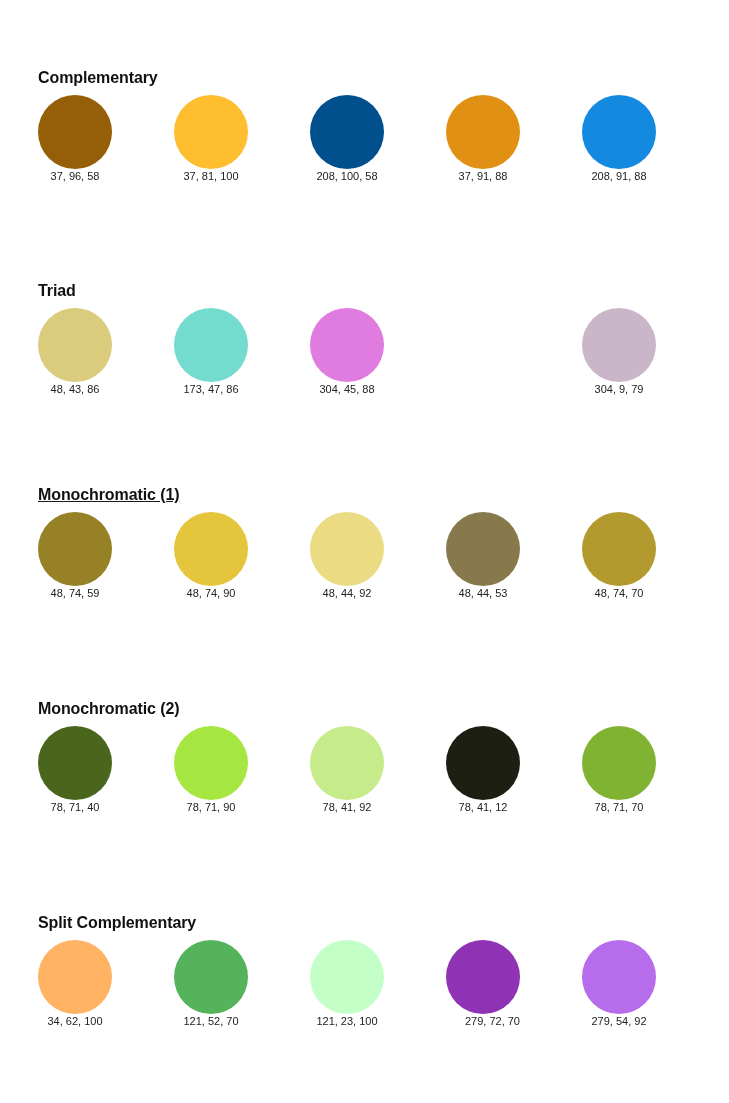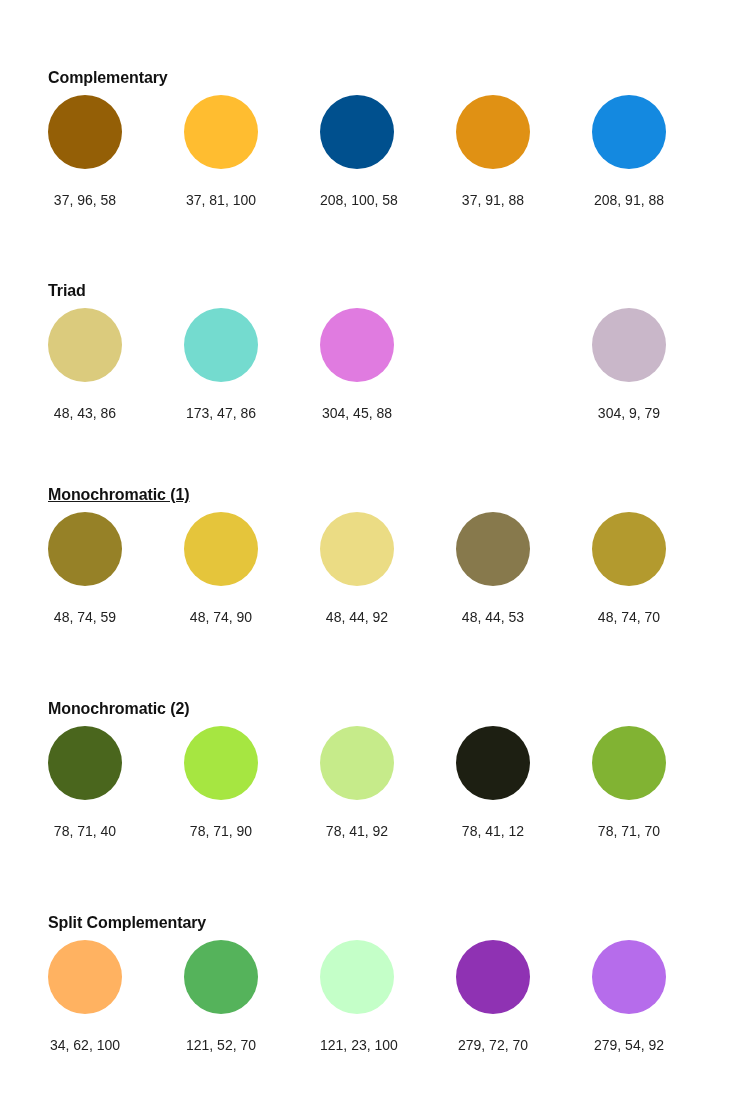--- a/index.html
+++ b/index.html
@@ -18,21 +18,21 @@
   }
   .palette-page {
     position: relative;
     width: 729px;
     height: 1103px;
     padding: 0;
     box-sizing: border-box;
   }
   .section {
     position: absolute;
-    left: 48px;
+    left: 38px;
     width: 660px;
   }
   .section-title {
     font-size: 16px;
     font-weight: bold;
     color: #111111;
     letter-spacing: -0.1px;
     margin: 0 0 0 0;
     line-height: 19px;
     height: 19px;
@@ -50,22 +50,22 @@
     text-align: center;
   }
   .swatch-circle {
     width: 74px;
     height: 74px;
     border-radius: 50%;
     display: block;
   }
   .swatch-label {
     display: block;
-    margin-top: 24px;
-    font-size: 14px;
+    margin-top: 0;
+    font-size: 11px;
     line-height: 14px;
     color: #222222;
     white-space: nowrap;
     font-family: "Liberation Sans", sans-serif;
   }
 </style>
 </head>
 <body style="background: rgb(255, 255, 255);">
 
 <div class="palette-page">
@@ -174,21 +174,21 @@
           <span class="swatch-label">34, 62, 100</span>
         </div>
         <div class="swatch" style="left: 136px;">
           <span class="swatch-circle" style="background-color: rgb(85, 179, 91);"></span>
           <span class="swatch-label">121, 52, 70</span>
         </div>
         <div class="swatch" style="left: 272px;">
           <span class="swatch-circle" style="background-color: rgb(196, 255, 200);"></span>
           <span class="swatch-label">121, 23, 100</span>
         </div>
-        <div class="swatch" style="left: 408px;">
+        <div class="swatch" style="left: 408px; text-align: right;">
           <span class="swatch-circle" style="background-color: rgb(143, 50, 179);"></span>
           <span class="swatch-label">279, 72, 70</span>
         </div>
         <div class="swatch" style="left: 544px;">
           <span class="swatch-circle" style="background-color: rgb(182, 108, 235);"></span>
           <span class="swatch-label">279, 54, 92</span>
         </div>
       </div>
     </div>
   </div>

